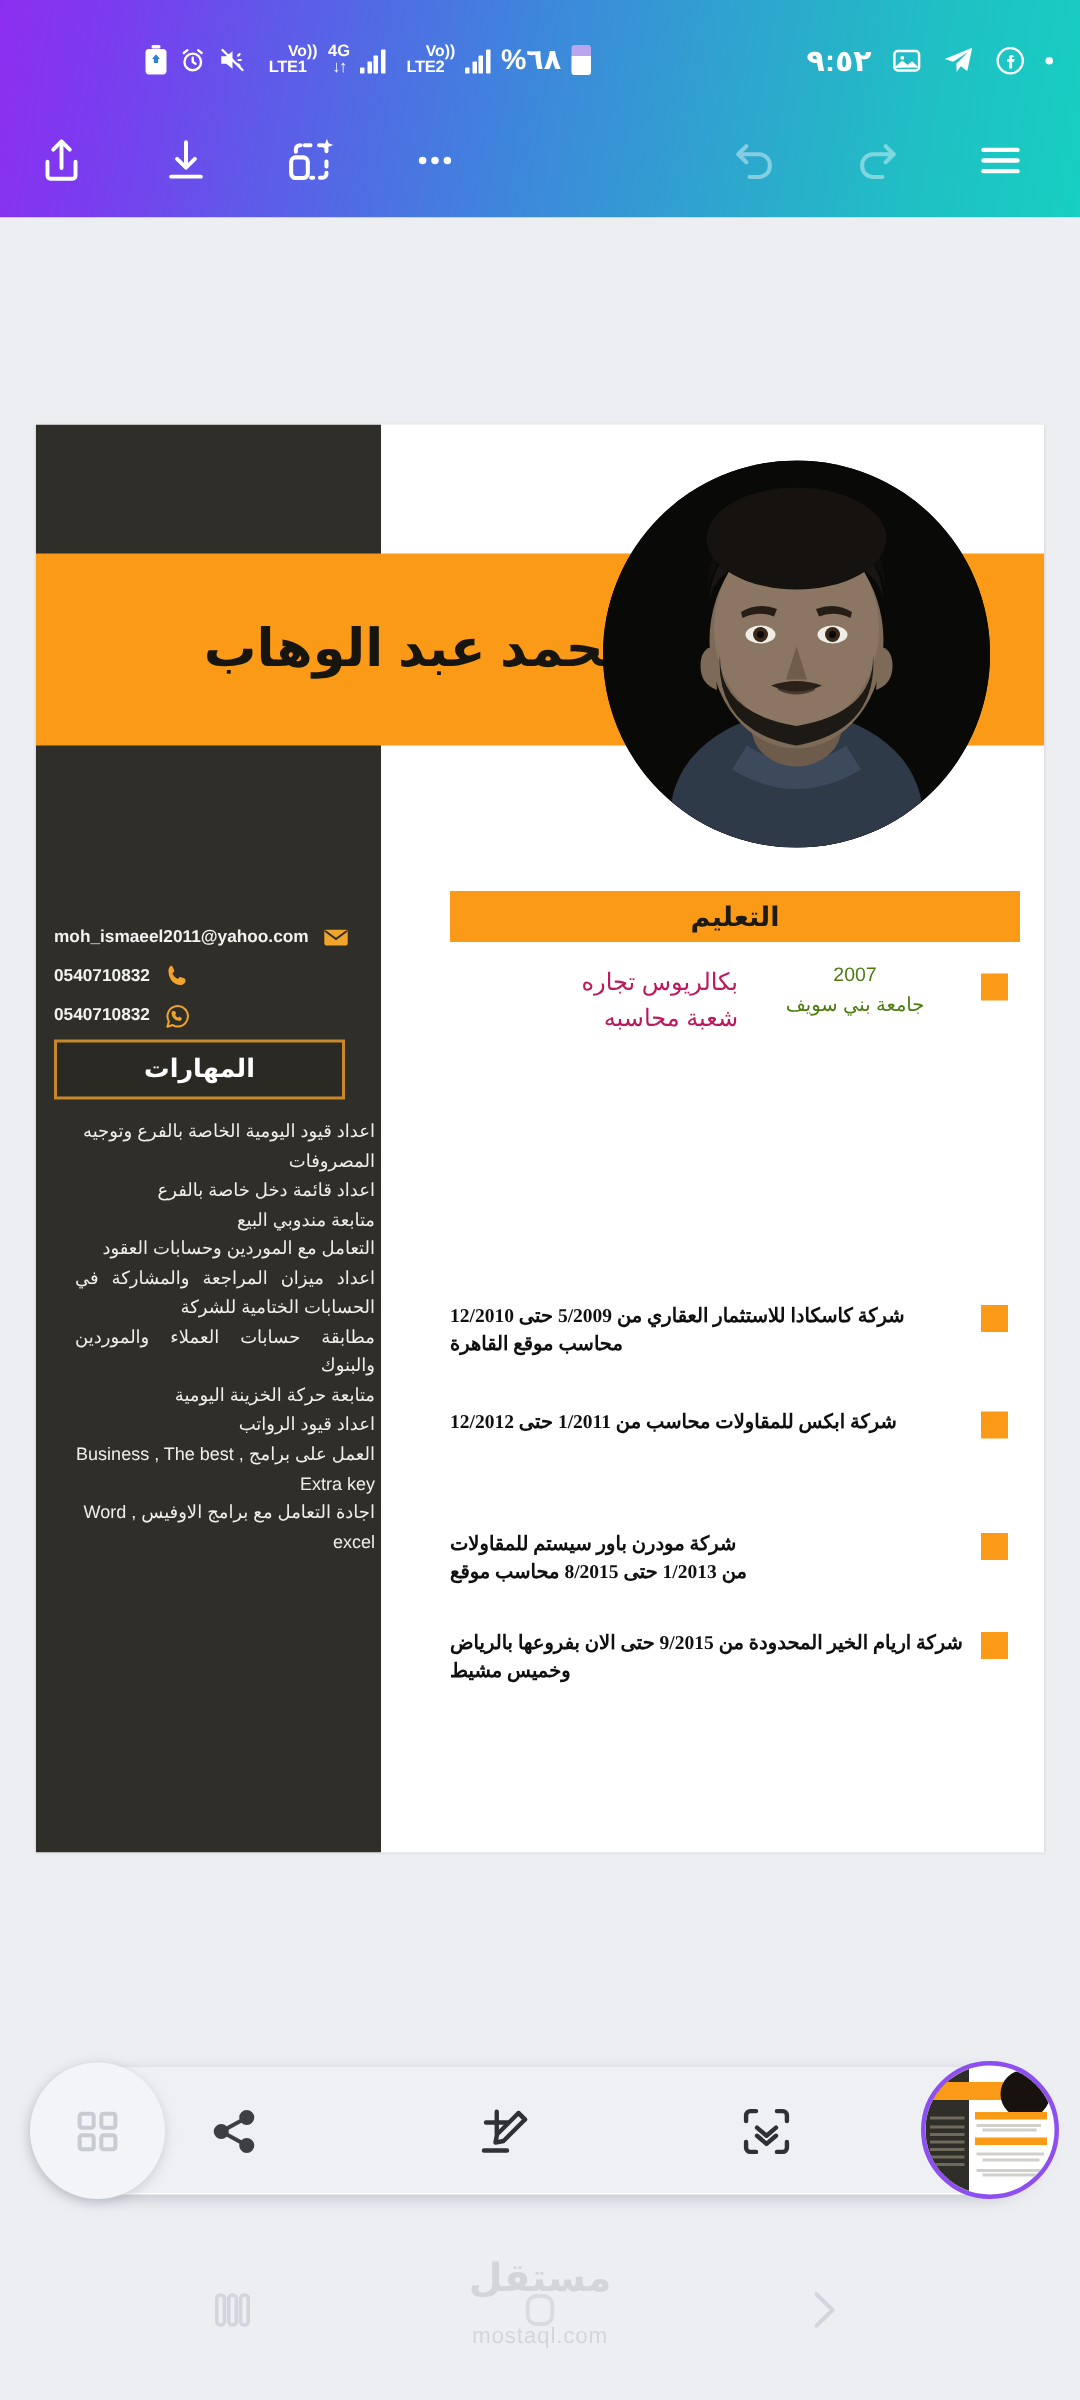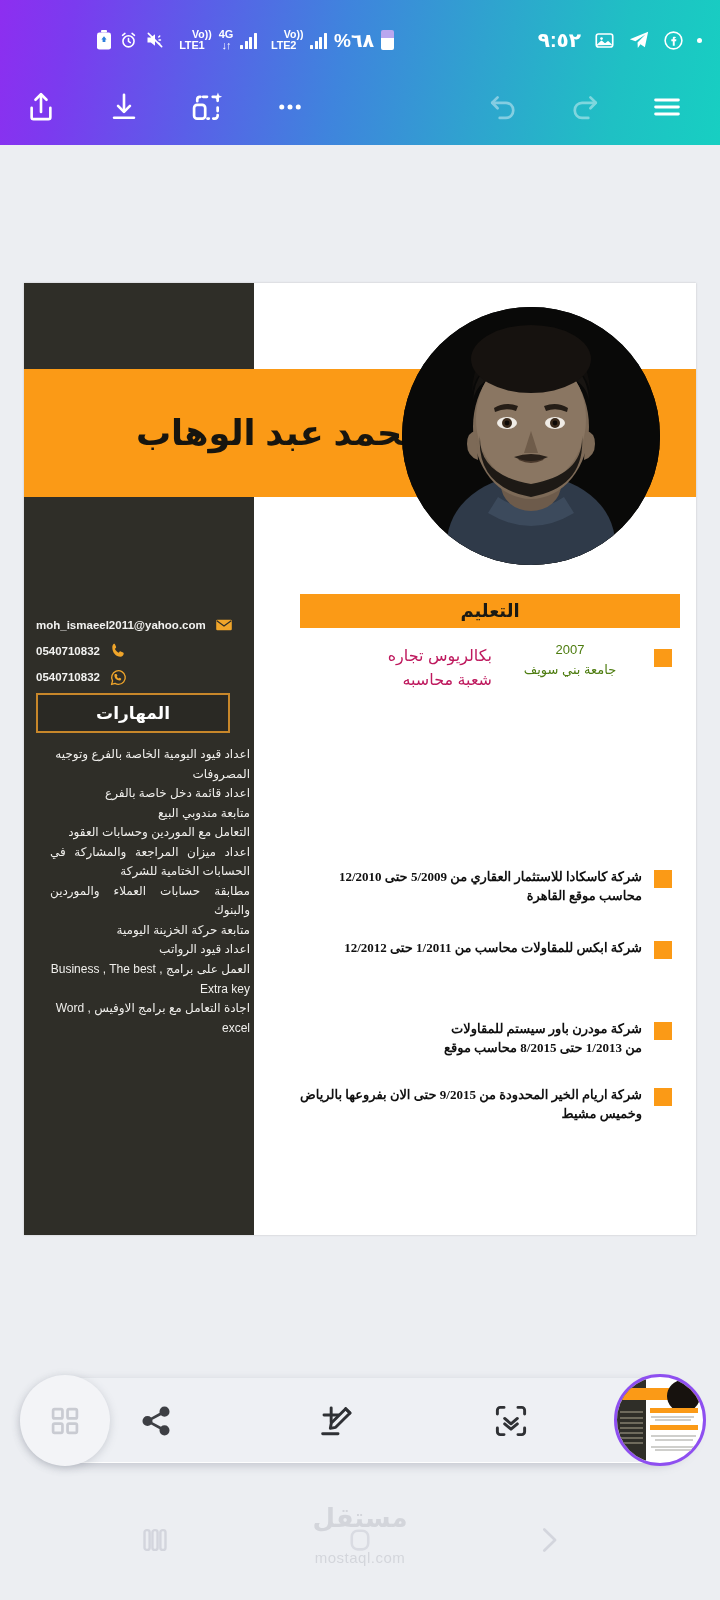--- a/index.html
+++ b/index.html
@@ -150,21 +150,21 @@
   .edu-c1 .yr { font-size: 13px; direction: ltr; }
   .edu-c2 {
     position: absolute; right: 188px; top: 6px; width: 150px;
     text-align: right; color: #be185d; font-size: 16px; line-height: 1.5;
   }
 
   .exp-item { position: absolute; left: 276px; width: 380px; direction: rtl; }
   .exp-sq { position: absolute; right: 8px; top: 2px; width: 18px; height: 18px; background: #fb9a16; }
   .exp-txt {
     position: absolute; right: 38px; width: 342px;
-    text-align: right; color: #101010; font-size: 13px;
+    text-align: left; color: #101010; font-size: 13px;
     font-weight: 700; line-height: 1.45;
     font-family: "Liberation Serif", "DejaVu Serif", serif;
   }
   #exp-0 { top: 585px; } #exp-1 { top: 656px; }
   #exp-2 { top: 737px; } #exp-3 { top: 803px; }
 
   
   .bottombar {
     position: absolute; left: 22px; top: 1378px;
     width: 676px; height: 85px; border-radius: 43px;

